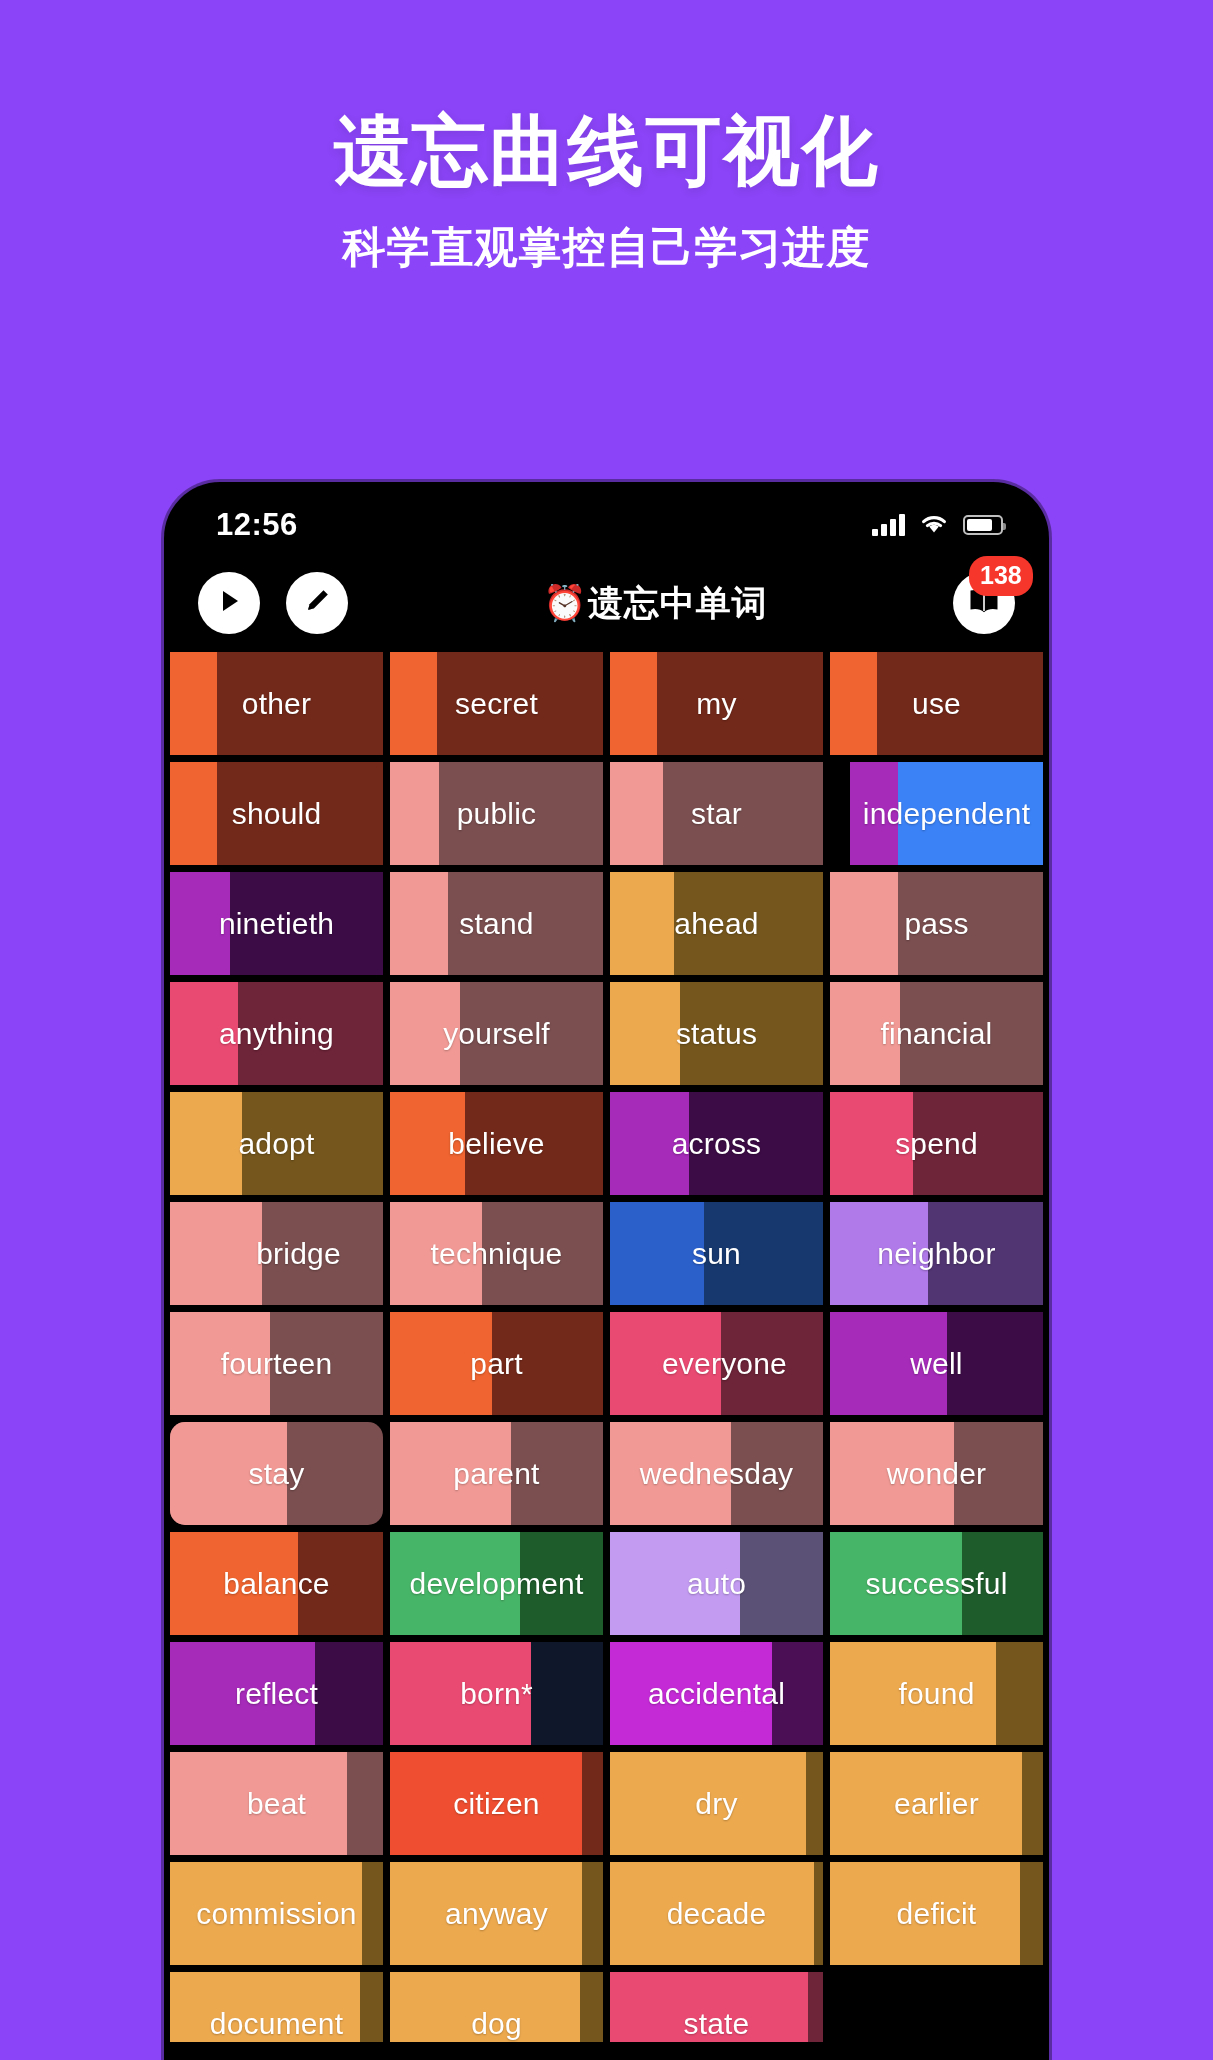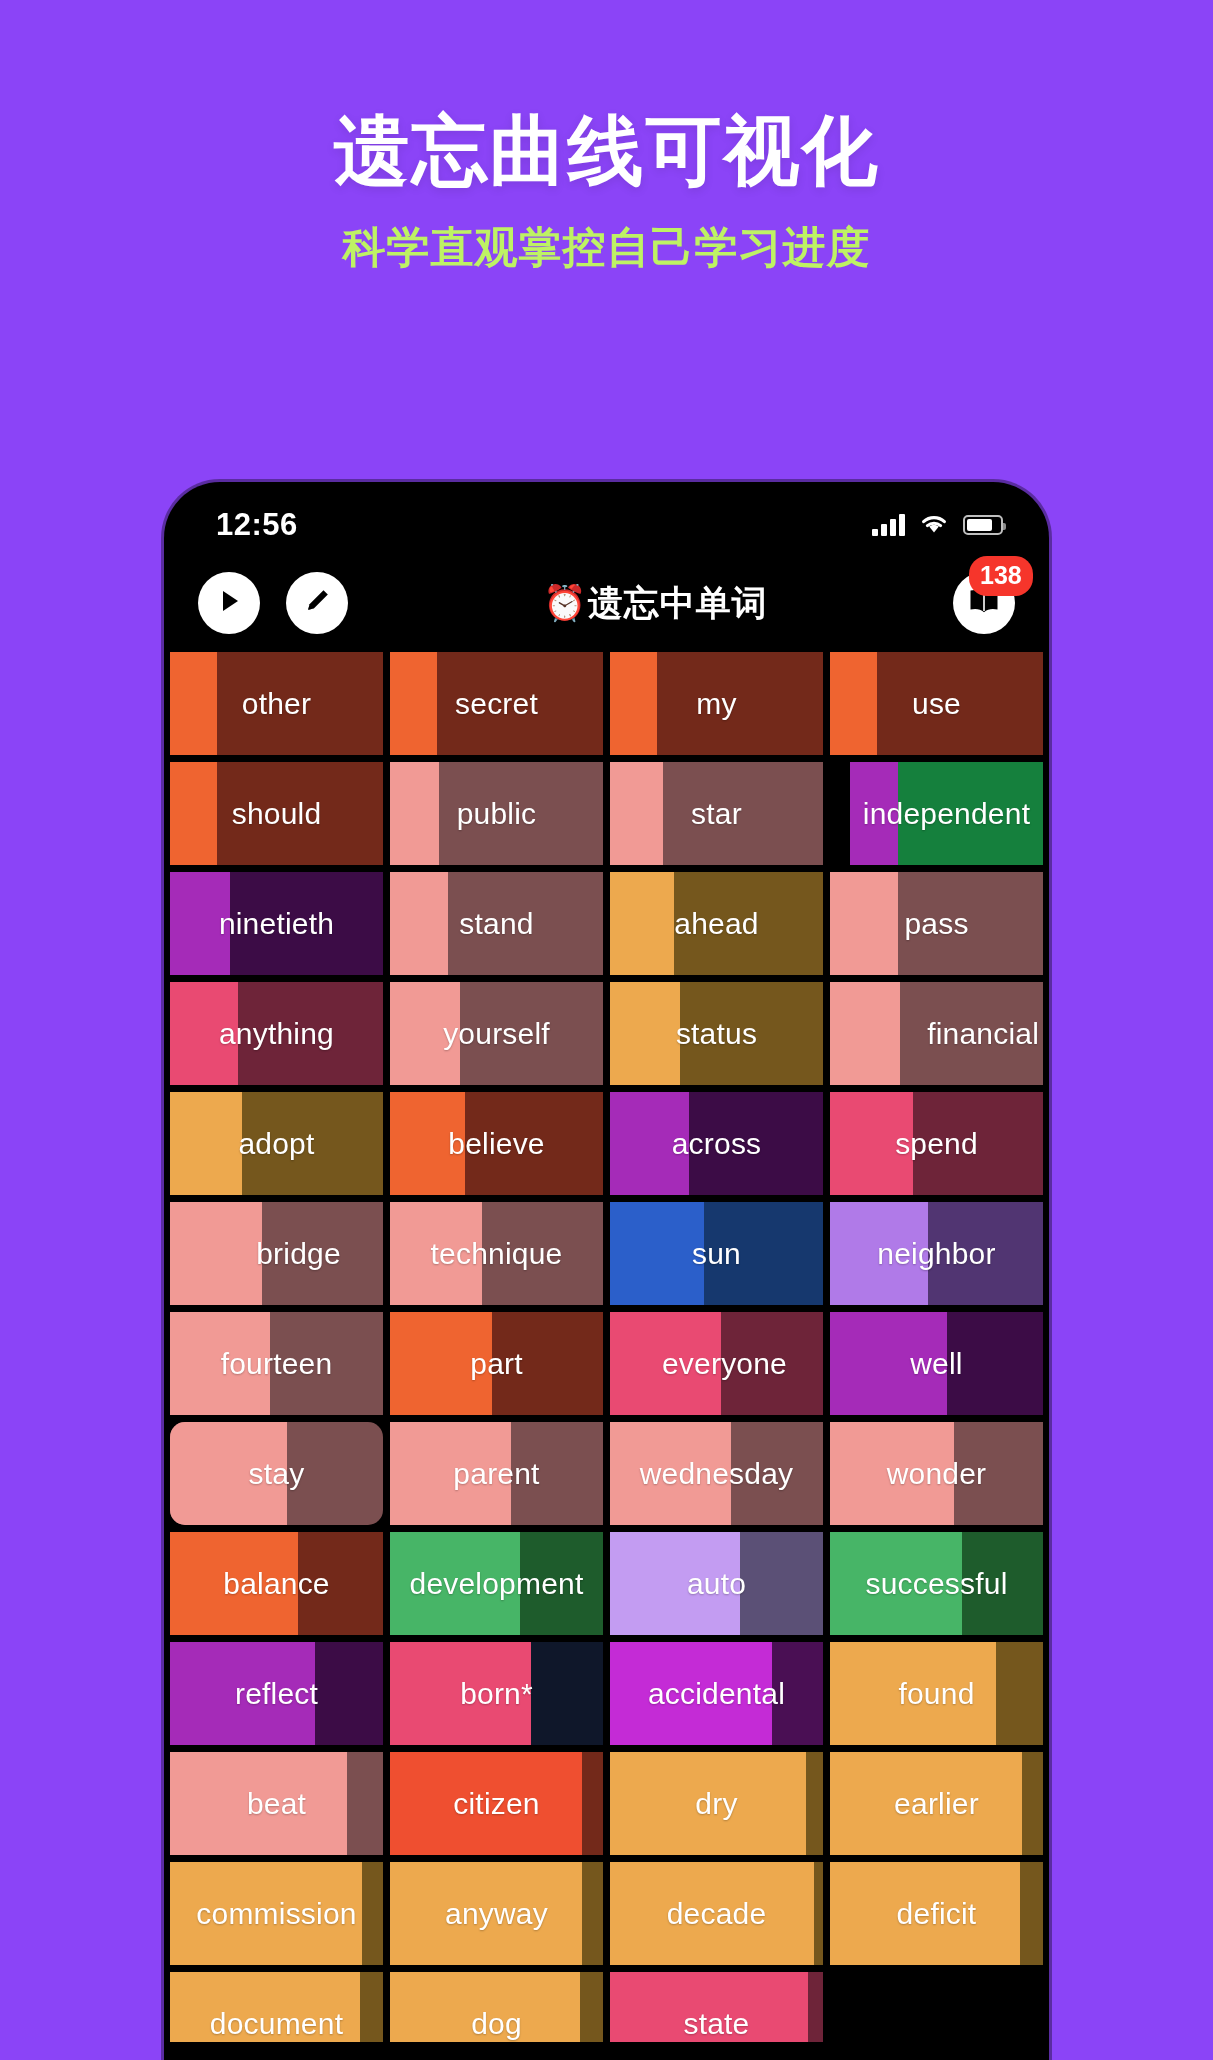--- a/index.html
+++ b/index.html
@@ -24,21 +24,21 @@
   }
   .promo-title {
     color: #ffffff;
     font-size: 76px;
     font-weight: 700;
     letter-spacing: 2px;
     line-height: 1.12;
     text-shadow: 0 3px 10px rgba(0,0,0,.10);
   }
   .promo-subtitle {
-    color: #bef264;
+    color: #ffffff;
     font-size: 43px;
     font-weight: 700;
     letter-spacing: 1px;
     margin-top: 26px;
   }
 
   
   .phone {
     position: absolute;
     left: 164px;
@@ -258,21 +258,21 @@
         <span class="word">should</span>
       </div>
       <div class="cell" style="background: rgb(123, 79, 80);">
         <div class="fill" style="width: 23%; background: rgb(241, 154, 149);"></div>
         <span class="word">public</span>
       </div>
       <div class="cell" style="background: rgb(123, 79, 80);">
         <div class="fill" style="width: 25%; background: rgb(241, 154, 149);"></div>
         <span class="word">star</span>
       </div>
-      <div class="cell" style="background: #15803d; margin-left: 20px;">
+      <div class="cell" style="background: #3b82f6; margin-left: 20px;">
         <div class="fill" style="width: 25%; background: rgb(165, 43, 184);"></div>
         <span class="word">independent</span>
       </div>
       <div class="cell" style="background: rgb(60, 12, 70);">
         <div class="fill" style="width: 28%; background: rgb(165, 43, 184);"></div>
         <span class="word">ninetieth</span>
       </div>
       <div class="cell" style="background: rgb(123, 79, 80);">
         <div class="fill" style="width: 27%; background: rgb(241, 154, 149);"></div>
         <span class="word">stand</span>
@@ -290,21 +290,21 @@
         <span class="word">anything</span>
       </div>
       <div class="cell" style="background: rgb(123, 79, 80);">
         <div class="fill" style="width: 33%; background: rgb(241, 154, 149);"></div>
         <span class="word">yourself</span>
       </div>
       <div class="cell" style="background: rgb(117, 87, 29);">
         <div class="fill" style="width: 33%; background: rgb(237, 169, 78);"></div>
         <span class="word">status</span>
       </div>
-      <div class="cell" style="background: rgb(123, 79, 80); justify-content: flex-end;">
+      <div class="cell" style="background: rgb(123, 79, 80);">
         <div class="fill" style="width: 33%; background: rgb(241, 154, 149);"></div>
         <span class="word">financial</span>
       </div>
       <div class="cell" style="background: rgb(117, 87, 29);">
         <div class="fill" style="width: 34%; background: rgb(237, 169, 78);"></div>
         <span class="word">adopt</span>
       </div>
       <div class="cell" style="background: rgb(115, 41, 26);">
         <div class="fill" style="width: 35%; background: rgb(239, 100, 48);"></div>
         <span class="word">believe</span>

